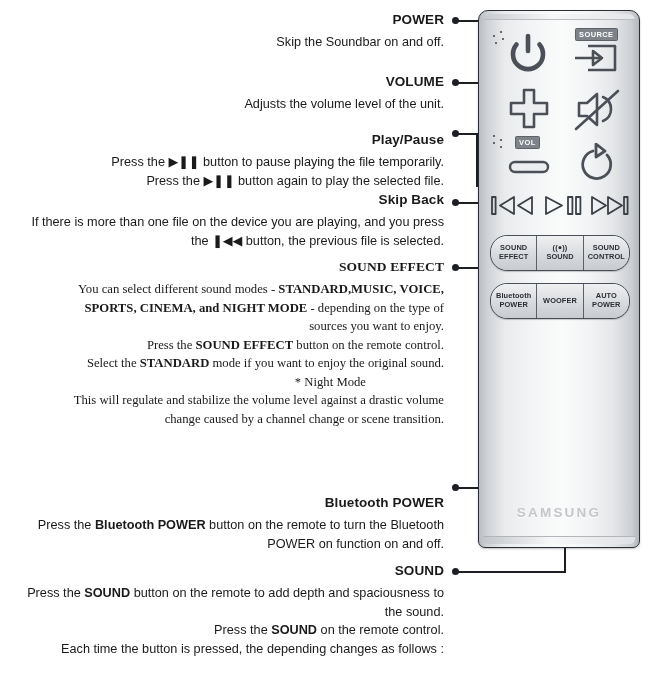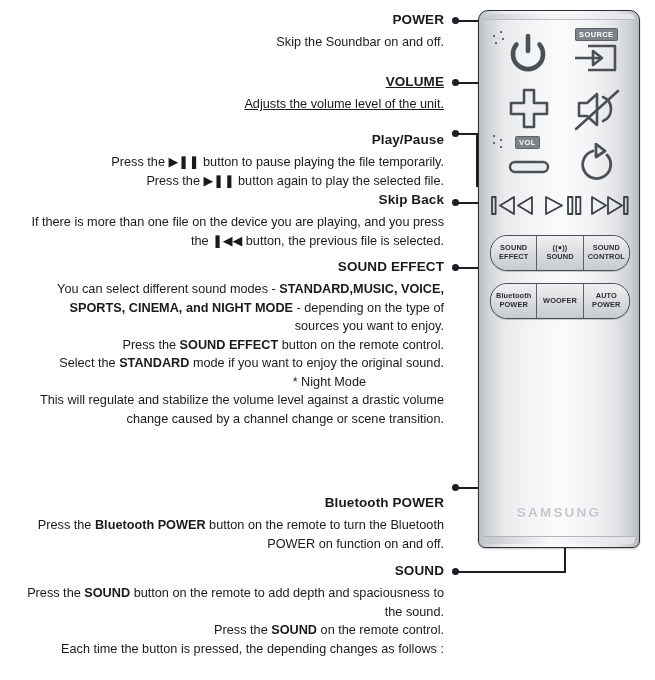--- a/index.html
+++ b/index.html
@@ -97,38 +97,38 @@
 
 <div id="root">
 
   <div class="textcol">
 
     <div class="block" style="top:12px;">
       <div class="hdr">POWER</div>
       <div class="body" style="margin-top:5px;">Skip the Soundbar on and off.</div>
     </div>
 
-    <div class="block" style="top:74px;text-decoration:underline;">
+    <div class="block" style="top:74px;">
       <div class="hdr">VOLUME</div>
       <div class="body" style="margin-top:5px;">Adjusts the volume level of the unit.</div>
     </div>
 
     <div class="block" style="top:132px;">
       <div class="hdr">Play/Pause</div>
       <div class="body" style="margin-top:5px;">Press the ▶❚❚ button to pause playing the file temporarily.</div>
       <div class="body">Press the ▶❚❚ button again to play the selected file.</div>
     </div>
 
     <div class="block" style="top:192px;">
       <div class="hdr">Skip Back</div>
       <div class="body" style="margin-top:5px;">If there is more than one file on the device you are playing, and you press</div>
       <div class="body">the ❚◀◀ button, the previous file is selected.</div>
     </div>
 
-    <div class="block" style="top:259px;">
+    <div class="block" style="top:259px;font-family:Liberation Serif, serif;">
       <div class="hdr">SOUND EFFECT</div>
       <div class="body" style="margin-top:5px;">You can select different sound modes - <b><b>STANDARD</b>,MUSIC, VOICE,</b></div>
       <div class="body"><b>SPORTS, CINEMA, and NIGHT MODE</b> - depending on the type of</div>
       <div class="body">sources you want to enjoy.</div>
       <div class="body">Press the <b><b>SOUND</b> EFFECT</b> button on the remote control.</div>
       <div class="body">Select the <b>STANDARD</b> mode if you want to enjoy the original sound.</div>
       <div class="body" style="padding-right:78px;">*     Night Mode</div>
       <div class="body">This will regulate and stabilize the volume level against a drastic volume</div>
       <div class="body">change caused by a channel change or scene transition.</div>
     </div>

